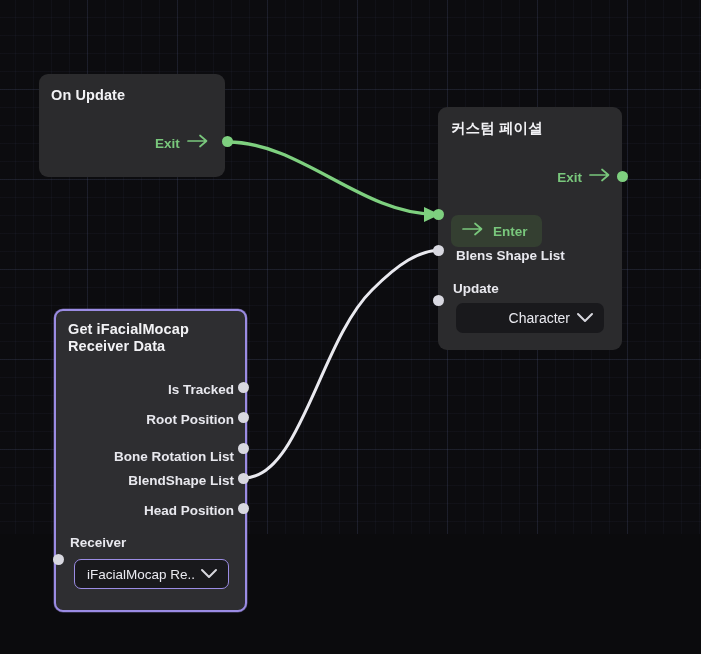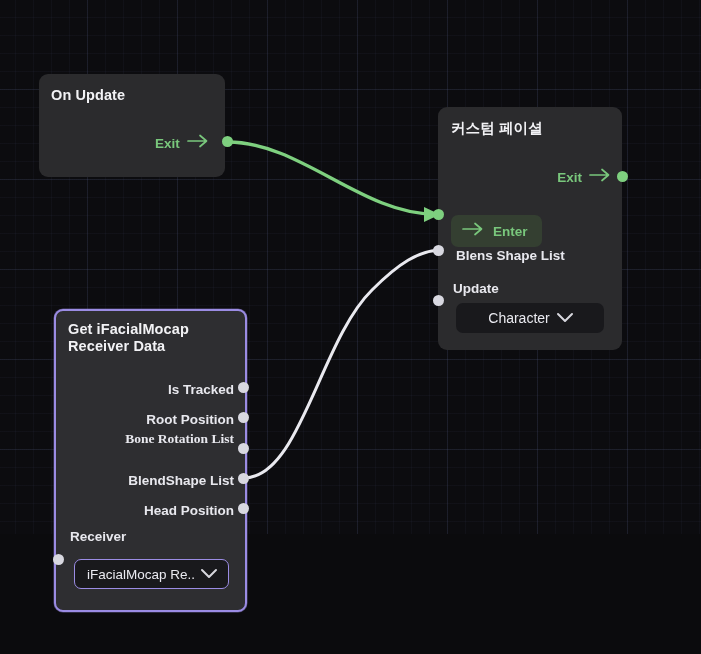--- a/index.html
+++ b/index.html
@@ -119,21 +119,21 @@
   }
   .cf-asset-label {
     position: absolute; left: 15px; top: 174px;
   }
   .dropdown {
     position: absolute;
     background: #19191c;
     border-radius: 7px;
     display: flex; align-items: center;
     padding: 0 10px 0 12px;
-    justify-content: center;
+    justify-content: flex-end;
   }
   .dropdown .dd-value {
     color: #eaeaf0;
     font-size: 14px;
     white-space: nowrap;
     overflow: hidden;
   }
   #cf-asset-dropdown {
     left: 18px; top: 196px;
     width: 148px; height: 30px;
@@ -146,21 +146,21 @@
   }
   #node-get-ifm .node-title {
     position: absolute; left: 12px; top: 10px;
     line-height: 17px;
   }
   .out-row {
     position: absolute; right: 11px;
     text-align: right;
   }
   #ifm-receiver-label {
-    position: absolute; left: 14px; top: 218px; text-align: right;
+    position: absolute; left: 14px; top: 224px; text-align: right;
   }
   #ifm-receiver-dropdown {
     left: 18px; top: 248px;
     width: 155px; height: 30px;
     border: 1.5px solid #9b8ce4;
     background: #19191c;
   }
   #ifm-receiver-dropdown .dd-value { font-size: 13.5px; }
 
   .chev {
@@ -234,21 +234,21 @@
   <div class="port" style="left:433px; top:295px;"></div>
 
   <div class="node selected" id="node-get-ifm">
     <div class="node-title">
       <span>Get iFacialMocap</span><br>
       <span>Receiver Data</span>
     </div>
 
     <div class="out-row row-label" style="top:71px;">Is Tracked</div>
     <div class="out-row row-label" style="top:101px;">Root Position</div>
-    <div class="out-row row-label" style="top:120px;font-family:Liberation Serif, serif;">Bone Rotation List</div>
+    <div class="out-row row-label" style="top:138px;">Bone Rotation List</div>
     <div class="out-row row-label" style="top:162px;">BlendShape List</div>
     <div class="out-row row-label" style="top:192px;">Head Position</div>
 
     <div class="row-label" id="ifm-receiver-label">Receiver</div>
 
     <div class="dropdown" id="ifm-receiver-dropdown">
       <span class="dd-value">iFacialMocap Re...</span>
       <span class="chev">
         <svg width="18" height="11" viewBox="0 0 18 11">
           <path d="M2 2 L9 9 L16 2" fill="none" stroke="#d7d7de" stroke-width="2" stroke-linecap="round" stroke-linejoin="round"></path>

